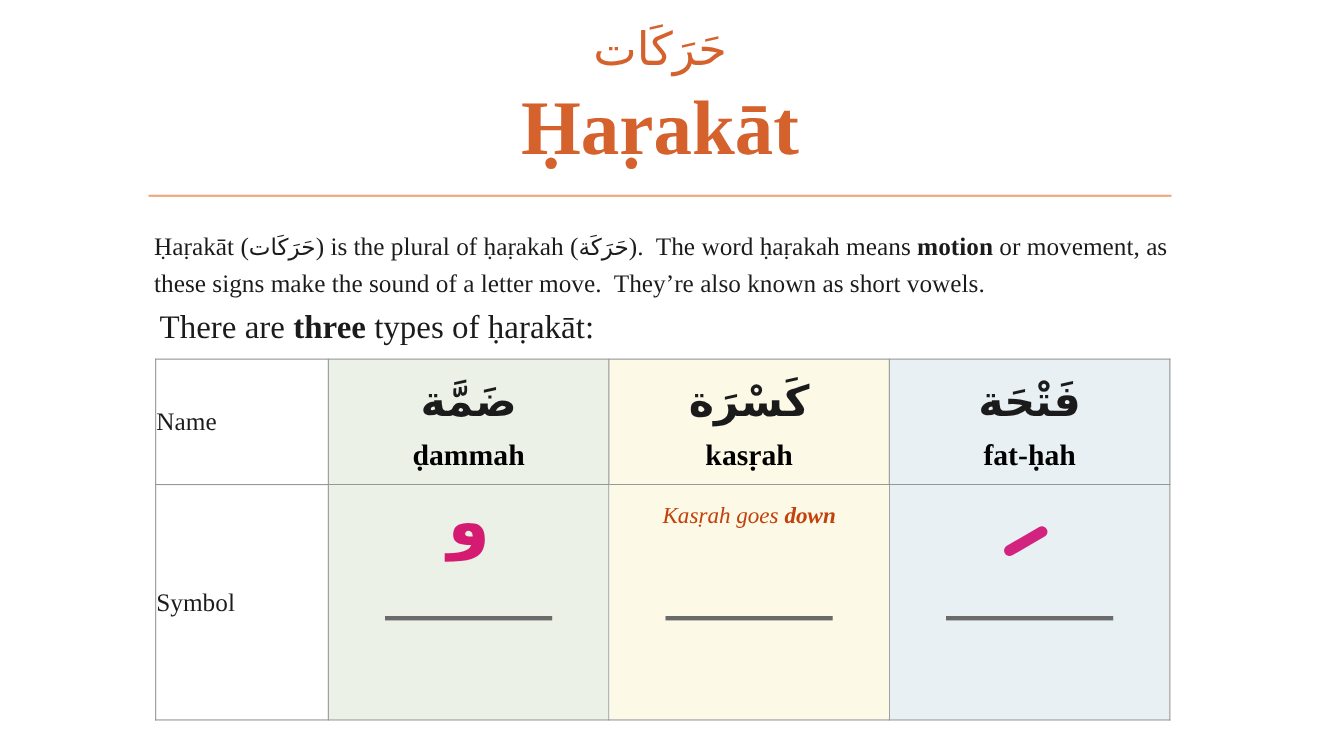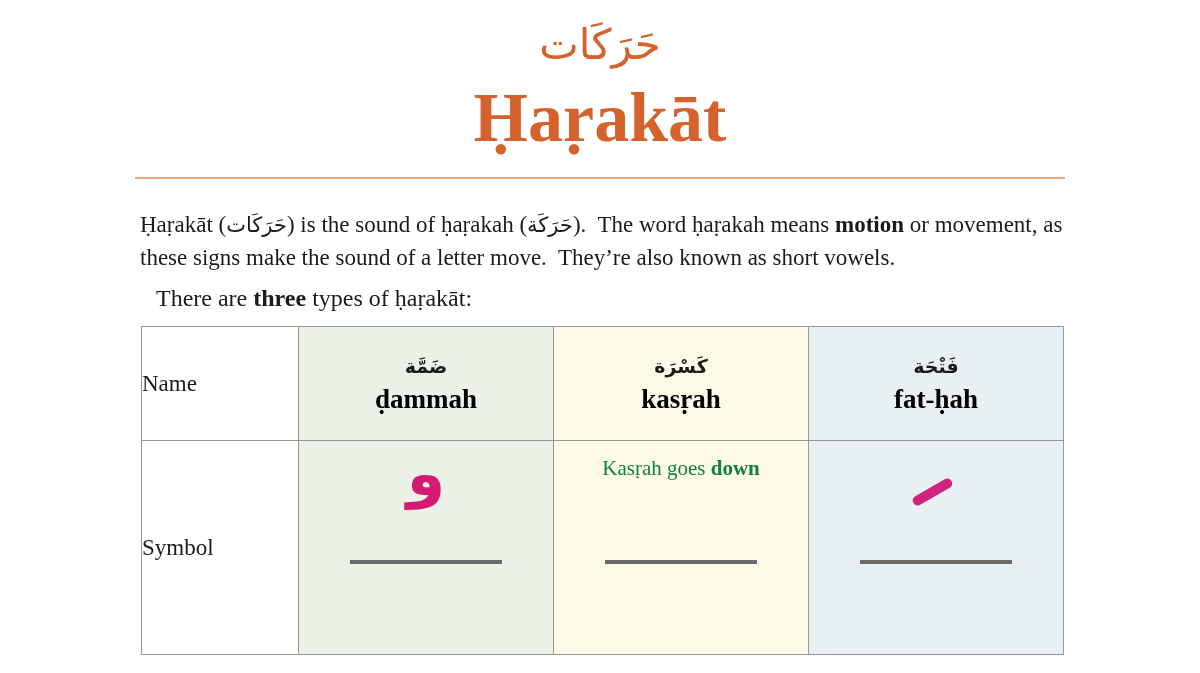--- a/index.html
+++ b/index.html
@@ -10,60 +10,60 @@
   
   .hdr{text-align:center;}
   .arabic-title{font-size:42px;line-height:1.55;color:#d5612c;padding-top:12px;}
   .latin-title{font-size:70px;line-height:1.1;font-weight:bold;color:#d5612c;margin:2px 0 0 0;}
   .rule{border:none;border-top:2px solid #edaa82;width:930px;margin:21px 0 0 135px;height:0;}
 
   
   .content{width:935px;margin-left:140px;}
   .intro{font-size:23px;line-height:33px;margin:29px 0 0 0;white-space:pre-wrap;}
   .intro .arabic-inline{font-size:21px;line-height:1;}
-  .types-line{font-size:24px;line-height:30px;margin:9px 0 13px 16px;white-space:pre-wrap;}
+  .types-line{font-size:30px;line-height:30px;margin:9px 0 13px 5px;white-space:pre-wrap;}
   .bold{font-weight:bold;}
 
   
   table.harakat{border-collapse:collapse;table-layout:fixed;width:922px;margin-left:1px;}
   col.c-name{width:157px;} col.c-col{width:255px;}
   table.harakat td,table.harakat th{border:1px solid #979797;padding:0;}
   .label-cell{background:#ffffff;text-align:left;padding-left:15px;font-size:23px;vertical-align:middle;}
   .row-name{height:114px;}
   .head-cell{vertical-align:middle;text-align:center;}
-  .head-cell .ar{font-size:19px;line-height:1.5;color:#1b1b1b;}
+  .head-cell .ar{font-size:39px;line-height:1.5;color:#1b1b1b;}
   .head-cell .latin{font-size:27px;font-weight:bold;color:#000000;margin-top:3px;}
   .row-aka{height:53px;}
   .aka-cell{text-align:center;font-size:22px;vertical-align:middle;}
   sup{font-size:60%;line-height:0;}
   .row-symbol{height:214px;}
   .sym-cell{position:relative;vertical-align:top;}
   .waw{position:absolute;top:2px;left:50%;transform:translateX(-50%);
        font-size:62px;line-height:1;font-weight:bold;color:#d51a72;}
   .kasrah-note{position:absolute;top:15px;left:0;width:100%;text-align:center;
-       font-size:21px;color:#15803d;}
+       font-size:21px;font-style:italic;color:#c2410c;}
   .fatha-mark{position:absolute;top:46px;left:50%;transform:translateX(-58%) rotate(-30deg);
        width:44px;height:10px;border-radius:6px;background:#d2247e;}
   .baseline-bar{position:absolute;top:119px;left:50%;transform:translateX(-50%);
        width:152px;height:4px;background:#6a6a6a;}
 </style>
 </head>
 <body>
 
 <div class="page">
 
   <header class="hdr">
     <div class="arabic-title arabic">حَرَكَات</div>
     <h1 class="latin-title">Ḥaṛakāt</h1>
   </header>
   <hr class="rule">
 
   <div class="content">
 
-    <p class="intro"><span>Ḥaṛakāt (</span><span class="arabic arabic-inline">حَرَكَات</span><span>) is the sound of ḥaṛakah (</span><span class="arabic arabic-inline">حَرَكَة</span><span>).  The word ḥaṛakah means </span><span class="bold">motion</span><span> or movement, as these signs make the sound of a letter move.  They’re also known as short vowels.</span></p>
+    <p class="intro"><span>Ḥaṛakāt (</span><span class="arabic arabic-inline">حَرَكَات</span><span>) is the plural of ḥaṛakah (</span><span class="arabic arabic-inline">حَرَكَة</span><span>).  The word ḥaṛakah means </span><span class="bold">motion</span><span> or movement, as these signs make the sound of a letter move.  They’re also known as short vowels.</span></p>
 
     <p class="types-line"><span>There are </span><span class="bold">three</span><span> types of ḥaṛakāt:</span></p>
 
     <table class="harakat">
       <colgroup>
         <col class="c-name">
           <col class="c-col">
           <col class="c-col">
           <col class="c-col">
       </colgroup>

